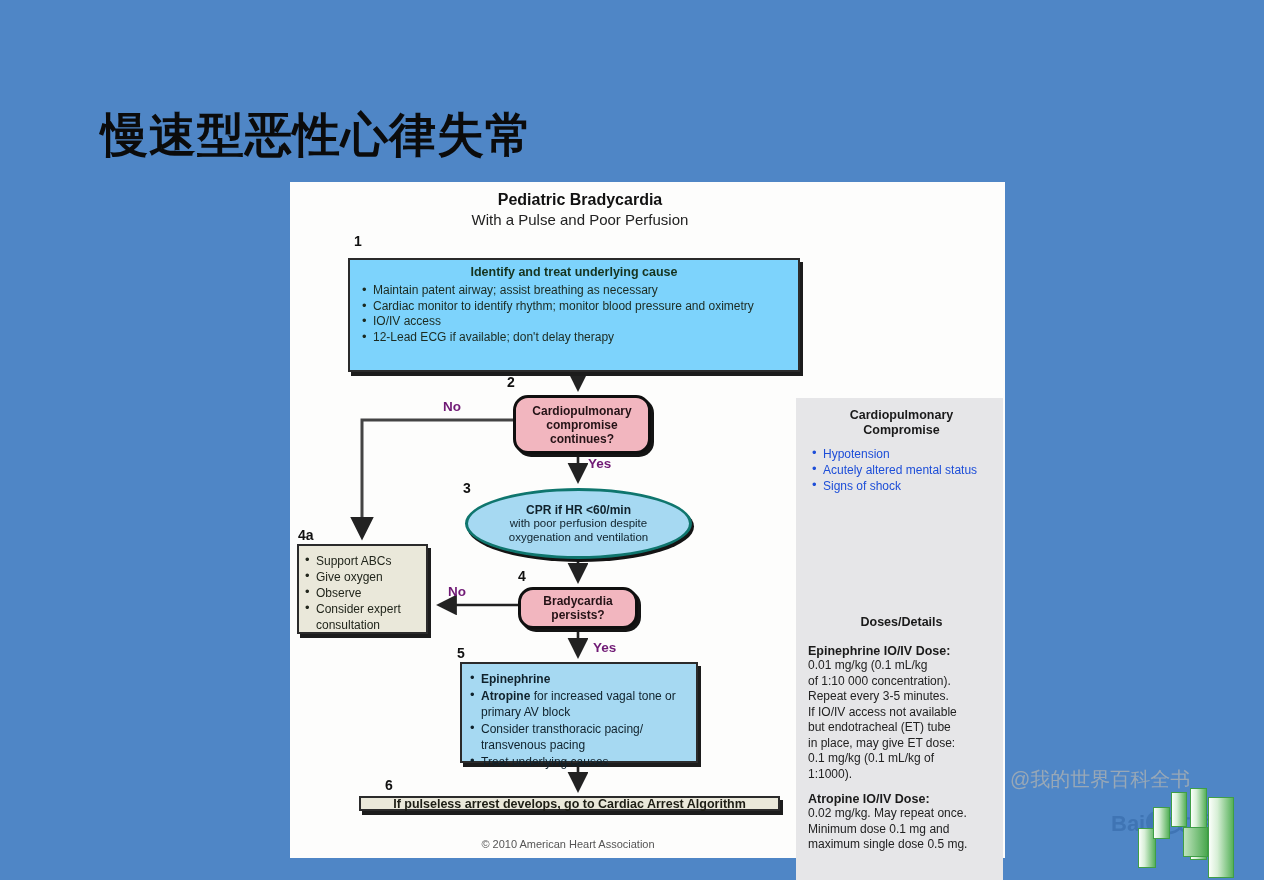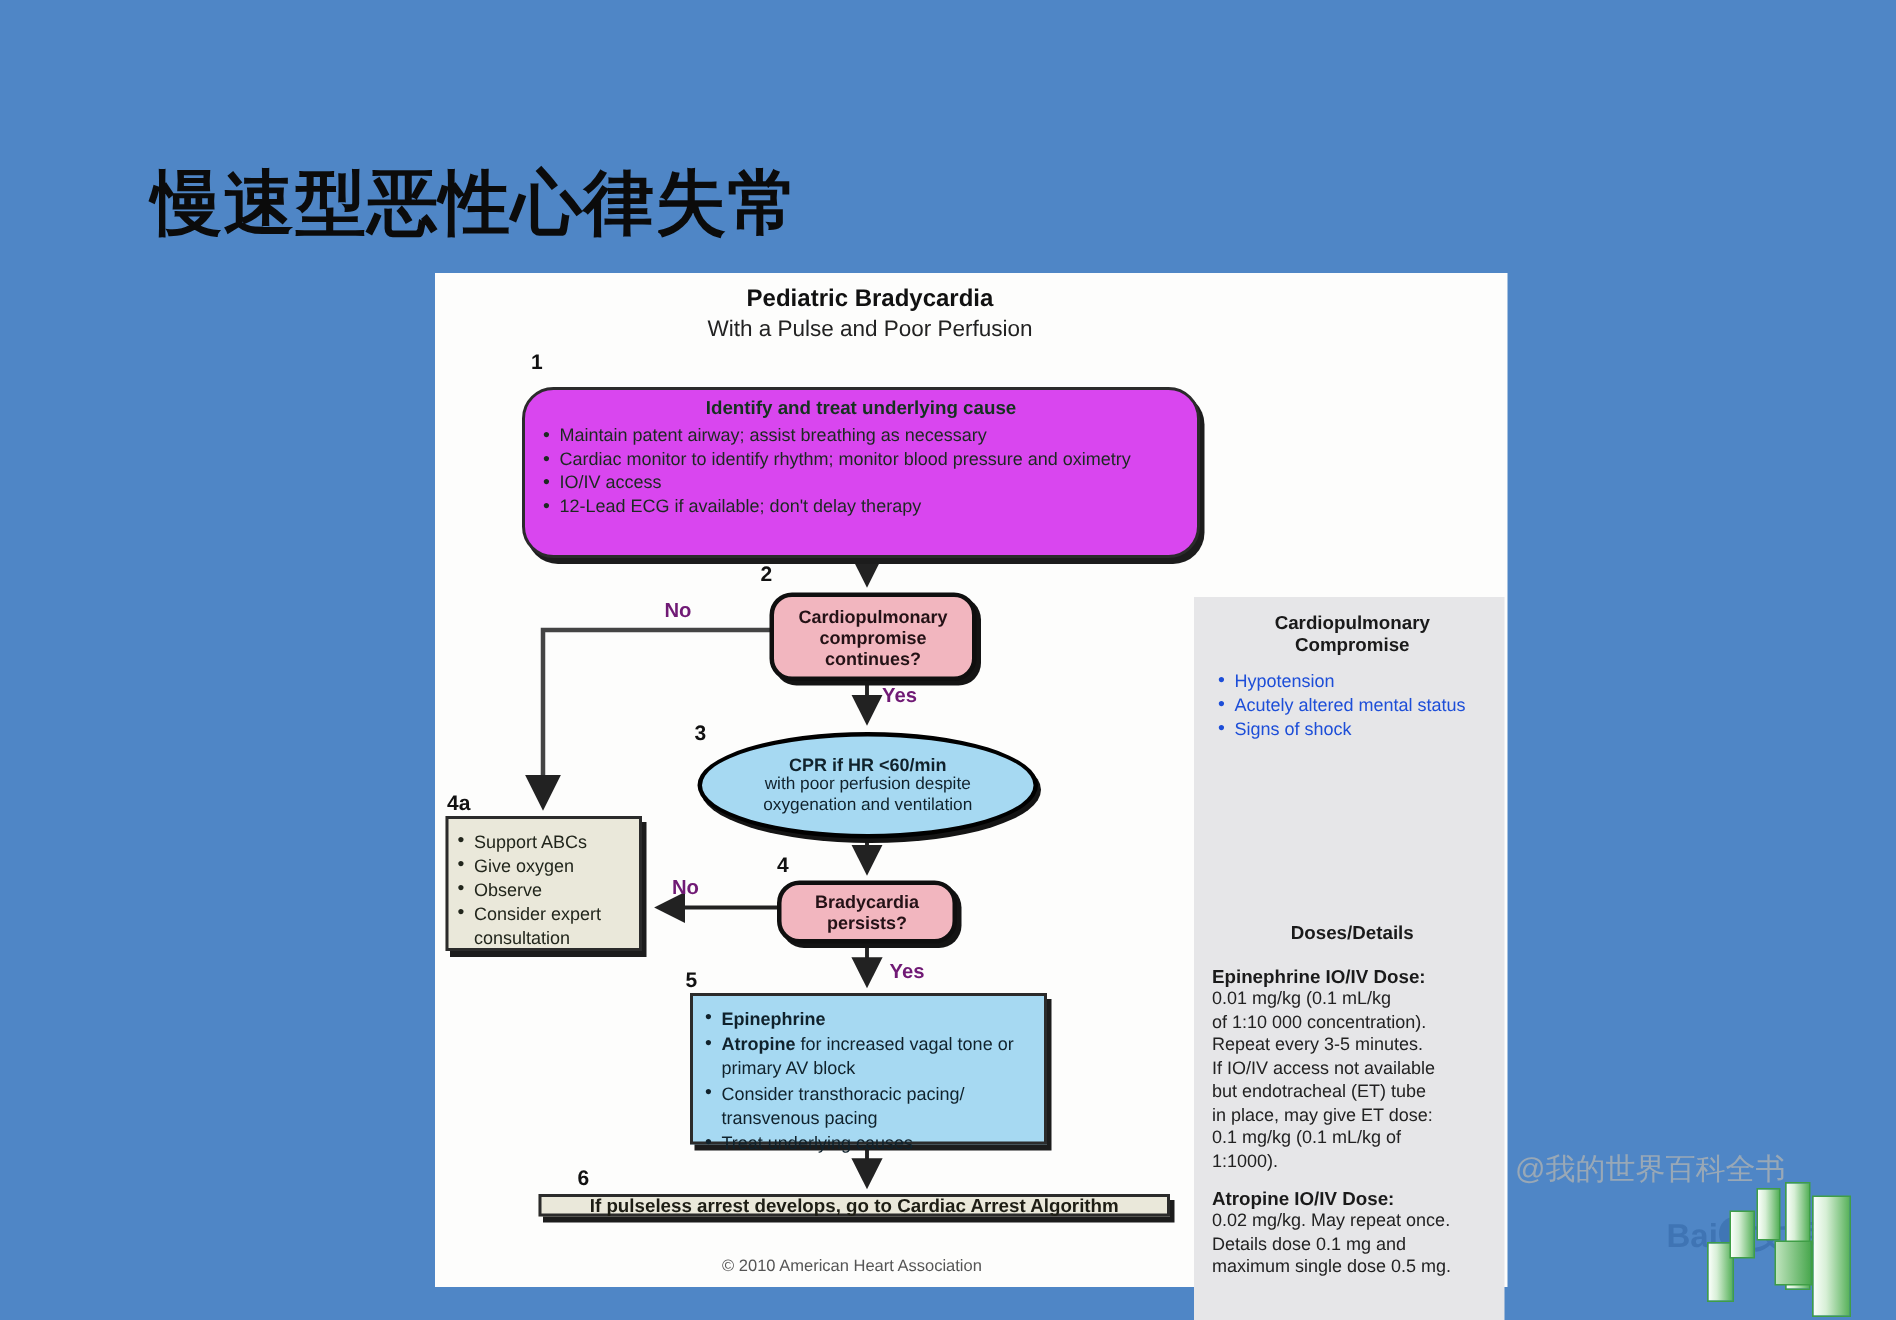--- a/index.html
+++ b/index.html
@@ -26,36 +26,36 @@
 
   .chart-title { position:absolute; left:0; top:9px; width:580px; text-align:center;
     font-size:16px; font-weight:800; color:#111; }
   .chart-subtitle { position:absolute; left:0; top:29px; width:580px; text-align:center;
     font-size:15px; color:#222; }
 
   .stepnum { position:absolute; font-size:14px; font-weight:800; color:#111; }
 
   .fbox { position:absolute; border:2px solid #2b2b2b; box-shadow:3px 4px 0 #1c1c1c; }
 
-  .box-green { background:#d946ef;border-radius:21px; }
+  .box-green { background:#7dd3fc; }
   .box-green .hd { text-align:center; font-size:12.5px; font-weight:800; color:#15331f;
     padding:5px 4px 3px; }
   .box-green ul { margin:1px 0 0 10px; }
 
   .bullets { list-style:none; }
   .bullets li { position:relative; padding-left:13px; font-size:12px; color:#1c2a20;
     line-height:15.5px; }
   .bullets li::before { content:"•"; position:absolute; left:2px; top:-1px; font-size:13px; }
 
   .box-pink { background:#f2b6bf; border:3px solid #0f0f0f; border-radius:15px;
     box-shadow:3px 3px 0 #141414; display:flex; align-items:center; justify-content:center;
     text-align:center; font-size:12px; font-weight:800; color:#241216; line-height:14px;
     padding:2px 6px; }
 
-  .ellipse { position:absolute; background:#a6d9f2; border:3px solid #000000;
+  .ellipse { position:absolute; background:#a6d9f2; border:3px solid #0f766e;
     border-radius:50%; box-shadow:2px 3px 0 #141414;
     display:flex; flex-direction:column; align-items:center; justify-content:center;
     text-align:center; color:#10222c; }
   .ellipse .l1 { font-size:12px; font-weight:800; }
   .ellipse .l2 { font-size:11.5px; line-height:13.5px; }
 
   .box-tan { background:#eae8da; padding:7px 4px 4px 4px; }
   .box-tan .bullets li { font-size:12px; color:#22261c; line-height:16px; }
 
   .box-blue { background:#a6d9f2; padding:7px 4px 4px 6px; }
@@ -187,21 +187,21 @@
         <div class="sb-line">Repeat every 3-5 minutes.</div>
         <div class="sb-line">If IO/IV access not available</div>
         <div class="sb-line">but endotracheal (ET) tube</div>
         <div class="sb-line">in place, may give ET dose:</div>
         <div class="sb-line">0.1 mg/kg (0.1 mL/kg of</div>
         <div class="sb-line">1:1000).</div>
       </div>
       <div class="sb-drug-hd sb-gap">Atropine IO/IV Dose:</div>
       <div>
         <div class="sb-line">0.02 mg/kg. May repeat once.</div>
-        <div class="sb-line">Details dose 0.1 mg and</div>
+        <div class="sb-line">Minimum dose 0.1 mg and</div>
         <div class="sb-line">maximum single dose 0.5 mg.</div>
       </div>
     </div>
   </div>
 
   <div id="wm-text">@我的世界百科全书</div>
   <div id="wm-brand">
     <span>Bai</span>
     <span id="wm-paw"></span>
     <span>文库</span>

